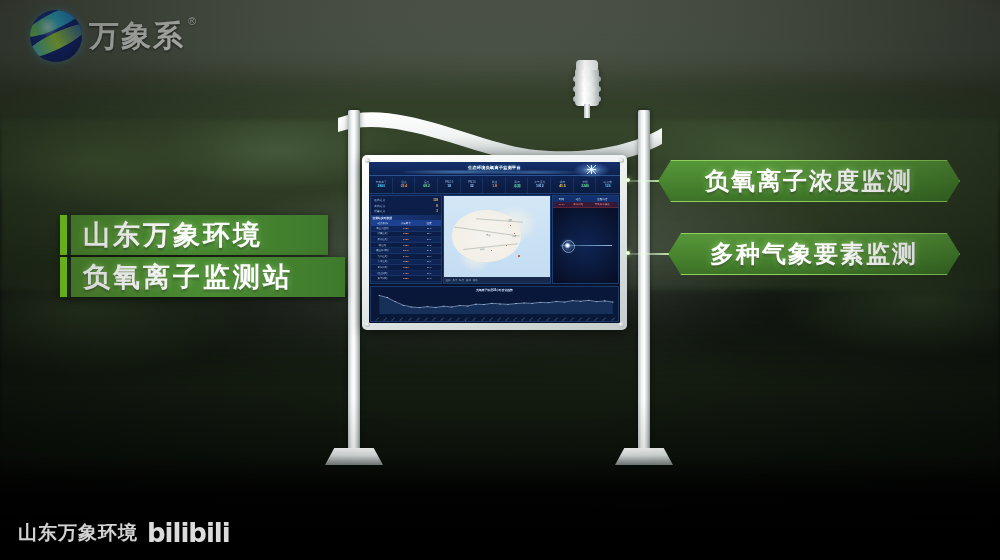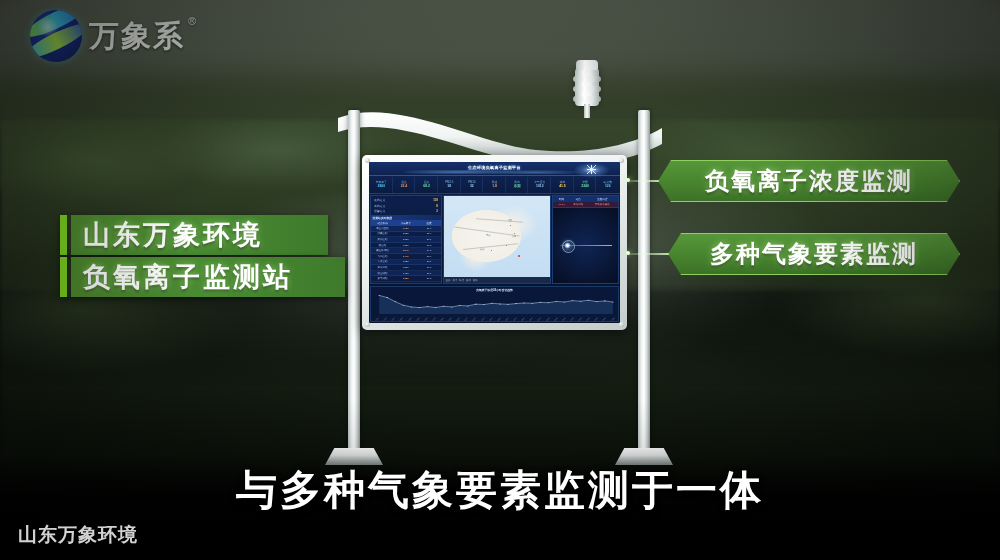--- a/index.html
+++ b/index.html
@@ -573,19 +573,19 @@
   <div class="rbanner" id="rb1">
     <span class="txt">负氧离子浓度监测</span>
   </div>
   <div class="rbanner" id="rb2">
     <span class="txt">多种气象要素监测</span>
   </div>
 
   <div class="vignette"></div>
   <div class="bottom-band"></div>
 
-  <div class="subtitle">与多种气象要素监测于一体</div>
 
   <div class="watermark">
     <span class="wm-text">山东万象环境</span>
+    <span class="wm-bili">bilibili</span>
   </div>
 
 </div>
 
 </body></html>

